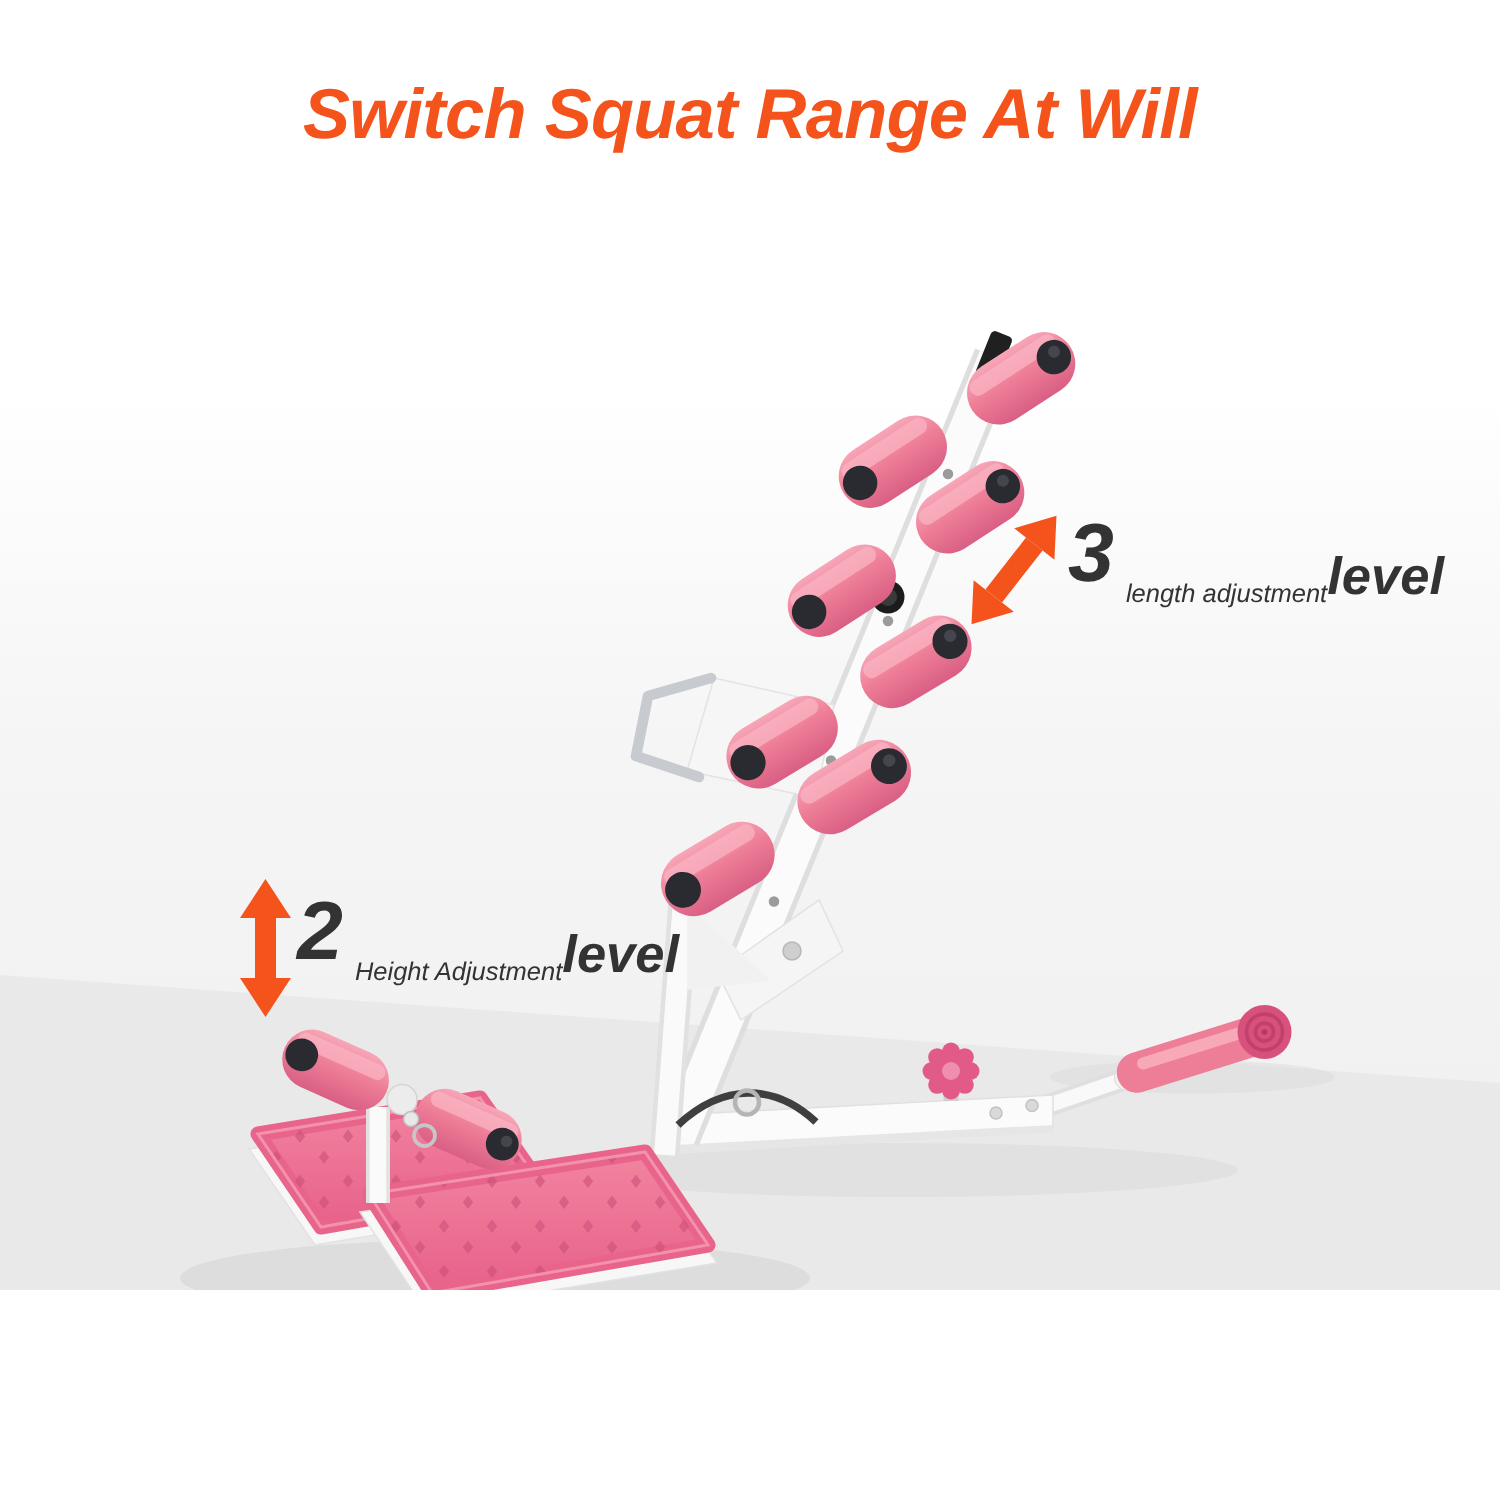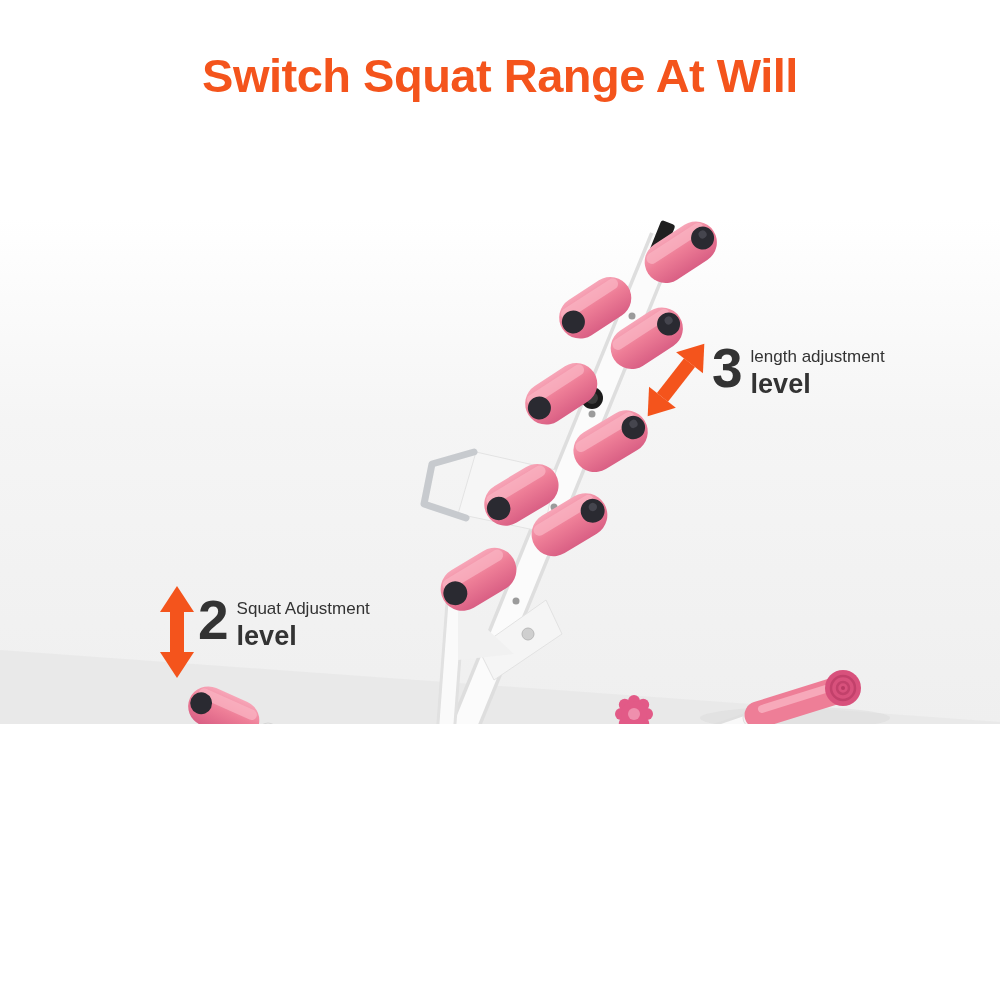--- a/index.html
+++ b/index.html
@@ -1,21 +1,22 @@
 <!DOCTYPE html>
 <html style="--accent-orange: #F4541C; --subtitle-gray: #3A3A3A; --annotation-gray: #333333; --foam-pink: #EE7E97; --pedal-pink: #EA6A8E; --deep-pink: #D8517C; --frame-white: #FBFBFB; --cap-black: #2A2A31; --floor-gray: #E8E8E8;"><head>
 <meta charset="utf-8">
 <style>
   html,body{margin:0;padding:0;}
   .canvas{
     position:relative;
-    width:1000px;height:724px;
+    width:1000px;height:860px;
     overflow:hidden;
     background:linear-gradient(180deg,#ffffff 0%,#ffffff 30%,#f5f5f5 58%,#efefef 100%);
     font-family:"Liberation Sans",sans-serif;
+    font-style:italic;
   }
   .page-title{
     position:absolute;top:48px;left:0;width:100%;
     text-align:center;
     font-size:47px;font-weight:800;letter-spacing:-0.5px;
     color:var(--accent-orange,#F4541C);
     margin:0;
   }
   .page-subtitle{
     position:absolute;top:126px;left:0;width:100%;
@@ -24,23 +25,23 @@
     color:var(--subtitle-gray,#3A3A3A);
     margin:0;
   }
   .product-svg{position:absolute;left:0;top:0;width:1000px;height:1000px;}
   .acc{fill:var(--accent-orange,#F4541C);}
   .ann{
     position:absolute;display:flex;align-items:flex-start;gap:8px;
     color:var(--annotation-gray,#333333);
   }
   .ann-num{font-size:55px;font-weight:600;line-height:0.95;}
-  .ann-col{display:flex;flex-direction:column;padding-top:5px;}
+  .ann-col{display:flex;flex-direction:row;padding-top:5px;align-items:flex-end;}
   .ann-small{font-size:17px;line-height:1.15;font-weight:400;}
-  .ann-level{font-size:27px;font-weight:700;line-height:1.2;margin-top:1px;}
+  .ann-level{font-size:35px;font-weight:700;line-height:1.2;margin-top:17px;}
   .ann-length{left:712px;top:342px;}
   .ann-height{left:198px;top:594px;}
 </style>
 </head>
 <body>
 
 <div class="canvas">
 
   <h1 class="page-title">Switch Squat Range At Will</h1>
 
@@ -196,18 +197,18 @@
     <span class="ann-num">3</span>
     <span class="ann-col">
       <span class="ann-small">length adjustment</span>
       <span class="ann-level">level</span>
     </span>
   </div>
 
   <div class="ann ann-height">
     <span class="ann-num">2</span>
     <span class="ann-col">
-      <span class="ann-small">Squat Adjustment</span>
+      <span class="ann-small">Height Adjustment</span>
       <span class="ann-level">level</span>
     </span>
   </div>
 
 </div>
 
 </body></html>

